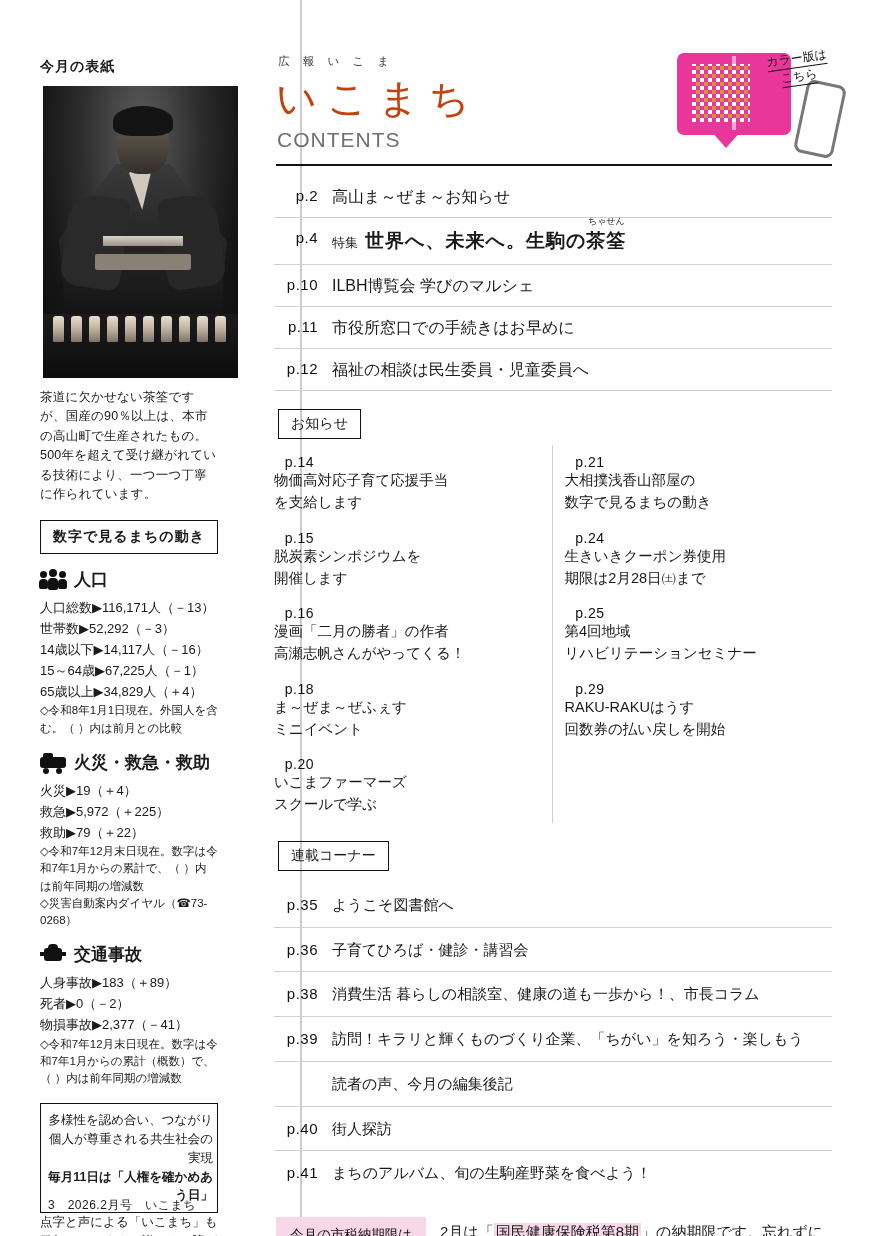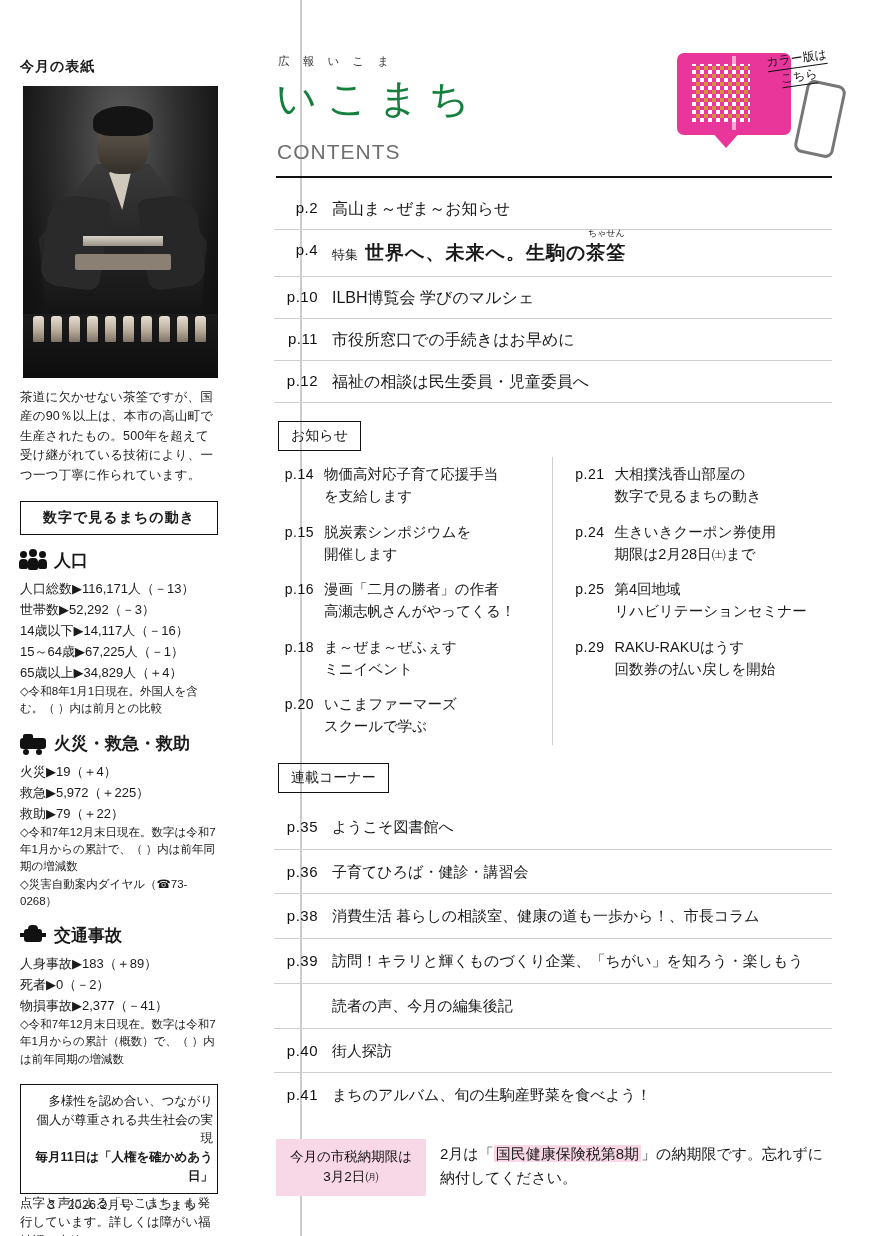--- a/index.html
+++ b/index.html
@@ -10,21 +10,21 @@
     font-family: "Liberation Sans", "DejaVu Sans", sans-serif;
     color: #1a1a1a;
     position: relative;
     overflow: hidden;
   }
   .page { position:absolute; inset:0; display:flex; }
 
   
   .left {
     width: 244px;
-    padding: 58px 26px 0 20px;
+    padding: 58px 26px 0 40px;
     position: relative;
   }
   .divider-v {
     position:absolute; left:300px; top:0; bottom:0;
     width:2px; background:#ccc;
   }
   .cover-title {
     font-size: 14px; font-weight: bold; letter-spacing:1px;
     margin-bottom: 10px;
   }
@@ -121,21 +121,21 @@
     font-size:12px; letter-spacing:0.5px;
   }
 
   
   .right { flex:1; padding: 54px 40px 0 30px; position:relative; }
   .masthead-kicker {
     font-size: 11.5px; letter-spacing: 5px; color:#333; margin-left:4px;
   }
   .masthead-title {
     font-size: 40px; letter-spacing: 10px; font-weight: normal;
-    margin: 2px 0 14px 2px; color:#15803d;
+    margin: 2px 0 2px 2px; color:#c2410c;
   }
   .masthead-contents {
     font-size: 21px; color:#6f6f6f; letter-spacing:1px; margin-left:3px;
   }
   .rule {
     height:2px; background:#111; margin: 12px 0 10px 2px;
   }
 
   
   .qr-wrap { position:absolute; right:26px; top:48px; width:176px; height:130px; }
@@ -190,21 +190,21 @@
   .ruby .rt { position:absolute; left:0; right:0; top:-12px; font-size:9px; font-weight:normal; text-align:center; letter-spacing:0;}
 
   .sec-label {
     display:inline-block; border:1.5px solid #111;
     font-size:14px; padding:5px 12px; margin: 18px 0 6px 4px; font-weight:normal;
   }
   .two-col { display:flex; }
   .two-col .col { flex:1; }
   .two-col .col:first-child { border-right:1px solid #cfcfcf; padding-right:10px;}
   .two-col .col:last-child { padding-left:12px; }
-  .two-col .toc-row { border-bottom:none; padding:7px 0; }
+  .two-col .toc-row { border-bottom:none; padding:7px 0;flex-direction:column; }
   .two-col .toc-txt { font-size:14.5px; line-height:1.5;}
   .two-col .pg { width:50px; font-size:14px; padding-right:10px;}
 
   .serial .toc-row { padding: 11px 0; }
   .serial .toc-txt { font-size:15px; }
 
   .tax {
     display:flex; align-items:flex-start; gap:14px; margin-top:22px; padding-left:2px;
   }
   .tax-badge {

